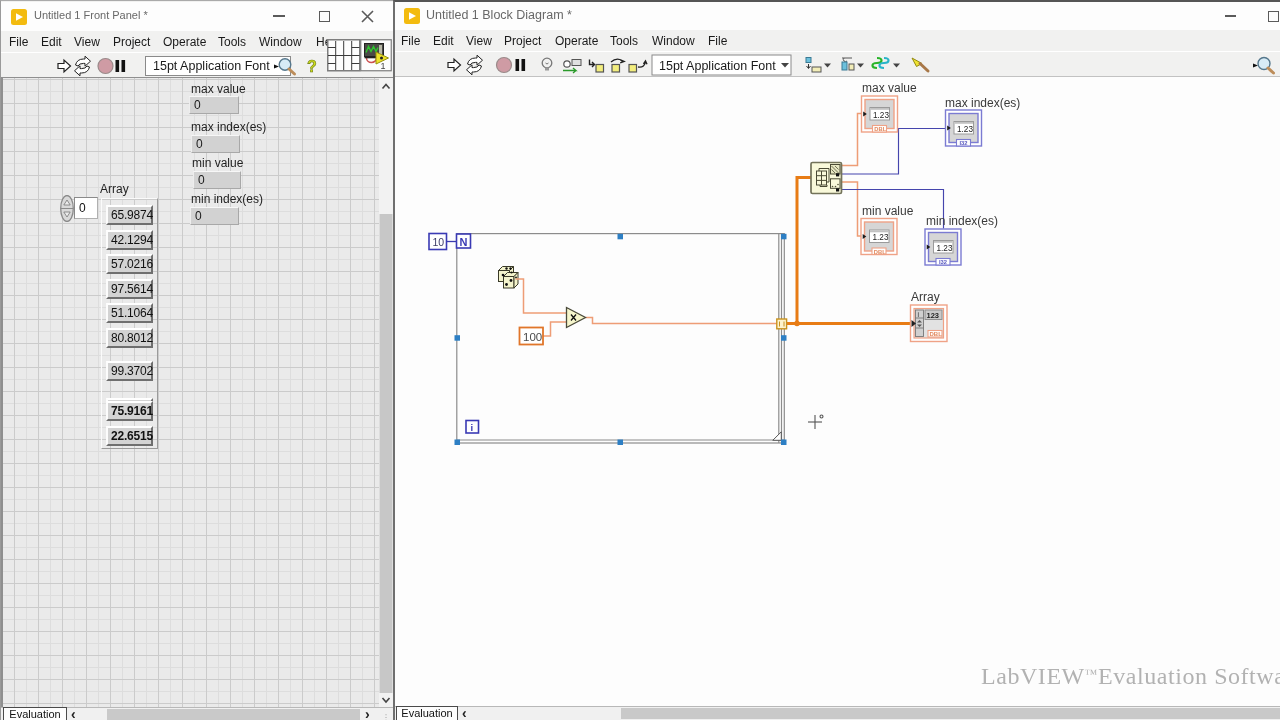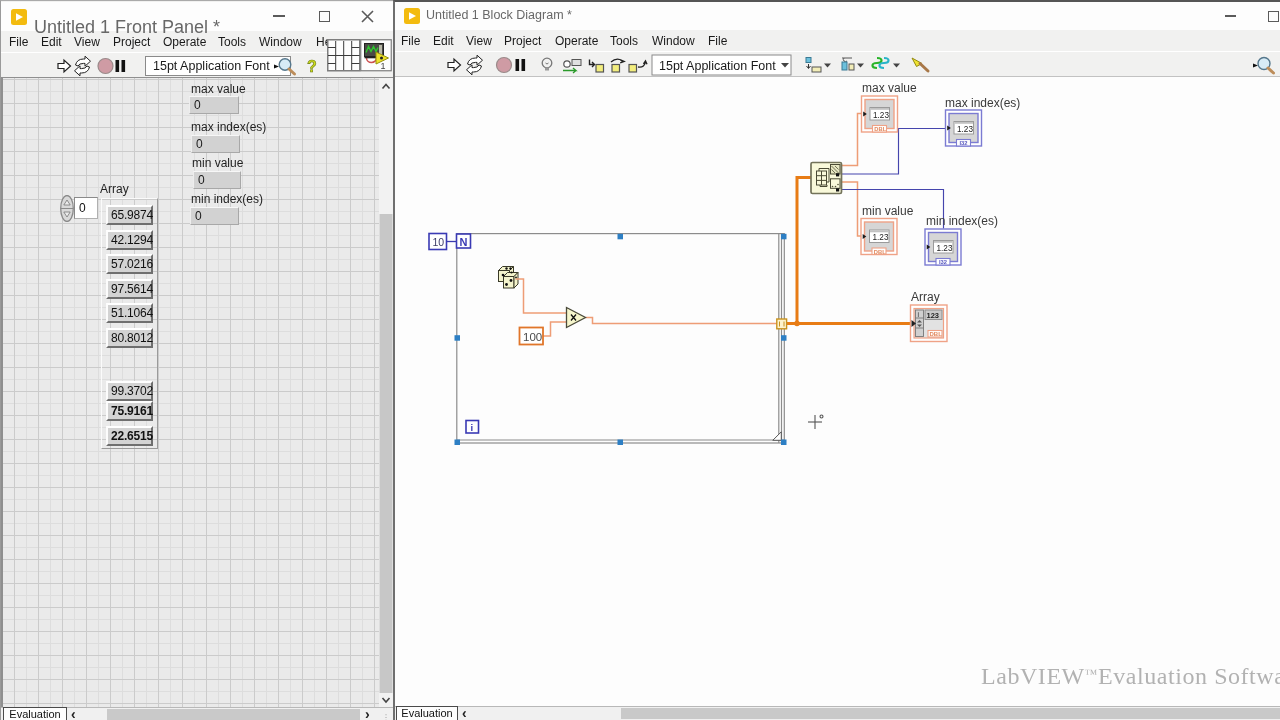--- a/index.html
+++ b/index.html
@@ -22,21 +22,21 @@
 </head>
 <body>
 
 <div class="abs" id="lw" style="left:0;top:0;width:393px;height:720px;background:#f1f1f0;border-top:1px solid #aaa;border-left:1px solid #9a9a9a;">
 
   <div class="abs" style="left:0;top:1px;width:393px;height:29px;background:#fdfdfd;"></div>
   <svg class="abs" style="left:10px;top:8px" width="16" height="16" viewBox="0 0 16 16">
     <rect x="0" y="0" width="16" height="16" rx="2.5" fill="#f3bb0f"></rect>
     <path d="M5 4.2 L12 8 L5 11.8 Z" fill="#fff"></path>
   </svg>
-  <div class="abs" style="left:33px;top:16px;font-size:18px;color:#686868;">Untitled 1 Front Panel *</div>
+  <div class="abs" style="left:33px;top:8px;font-size:11px;color:#686868;">Untitled 1 Front Panel *</div>
   <div class="abs" style="left:272px;top:14px;width:12px;height:2px;background:#5a5a5a;"></div>
   <div class="abs" style="left:318px;top:10px;width:11px;height:11px;border:1.5px solid #5a5a5a;"></div>
   <svg class="abs" style="left:360px;top:9px" width="13" height="13" viewBox="0 0 13 13">
     <path d="M1 1 L12 12 M12 1 L1 12" stroke="#5a5a5a" stroke-width="1.6"></path>
   </svg>
 
   <span class="menu" style="left:8px;top:31px;">File</span>
   <span class="menu" style="left:40px;top:31px;">Edit</span>
   <span class="menu" style="left:73px;top:31px;">View</span>
   <span class="menu" style="left:112px;top:31px;">Project</span>
@@ -119,21 +119,21 @@
   </svg>
   <div class="abs" style="left:73px;top:196px;width:24px;height:22px;background:#fff;border:1px solid #b0b0b0;border-top-color:#8a8a8a;border-left-color:#8a8a8a;font-size:12px;color:#111;padding-left:4px;line-height:20px;">0</div>
   <div class="abs" style="left:100px;top:197px;width:57px;height:251px;border:1.5px solid #c6c6c6;border-top-color:#fbfbfb;border-left-color:#fbfbfb;border-bottom-color:#9a9a9a;border-right-color:#9a9a9a;"></div>
   <div class="elem" style="top:204px;">65.9874</div>
   <div class="elem" style="top:228.5px;">42.1294</div>
   <div class="elem" style="top:253px;">57.0216</div>
   <div class="elem" style="top:277.5px;">97.5614</div>
   <div class="elem" style="top:302px;">51.1064</div>
   <div class="elem" style="top:326.5px;">80.8012</div>
   <div class="elem" style="top:351px;margin-top:46px;">4.25597</div>
-  <div class="elem" style="top:380px;">99.3702</div>
+  <div class="elem" style="top:360px;">99.3702</div>
   <div class="elem" style="top:400px;font-weight:bold;">75.9161</div>
   <div class="elem" style="top:424.5px;font-weight:bold;">22.6515</div>
 
   <div class="abs" style="left:378px;top:77px;width:14px;height:630px;background:#f2f2f2;"></div>
   <svg class="abs" style="left:378px;top:77px" width="14" height="630" viewBox="0 0 14 630">
     <path d="M3.5 10.5 l3.5 -4 l3.5 4" fill="none" stroke="#444" stroke-width="1.6"></path>
     <rect x="0.5" y="136" width="13" height="479" fill="#c7c7c7"></rect>
     <path d="M3.5 620 l3.5 4 l3.5 -4" fill="none" stroke="#444" stroke-width="1.6"></path>
   </svg>
 

